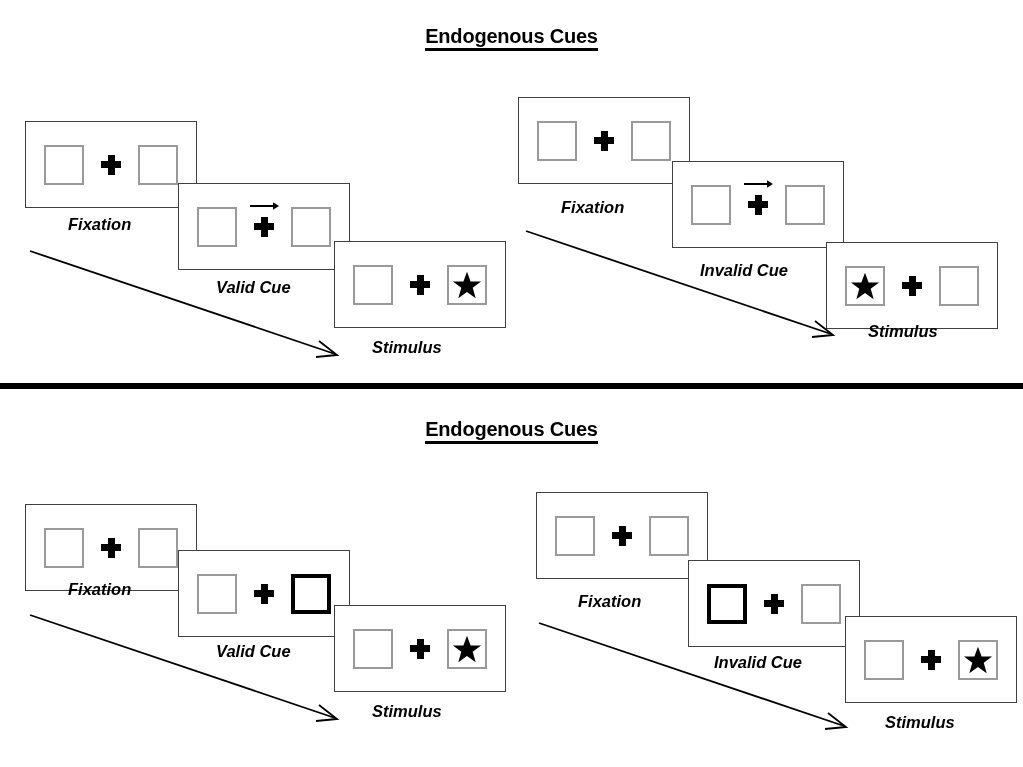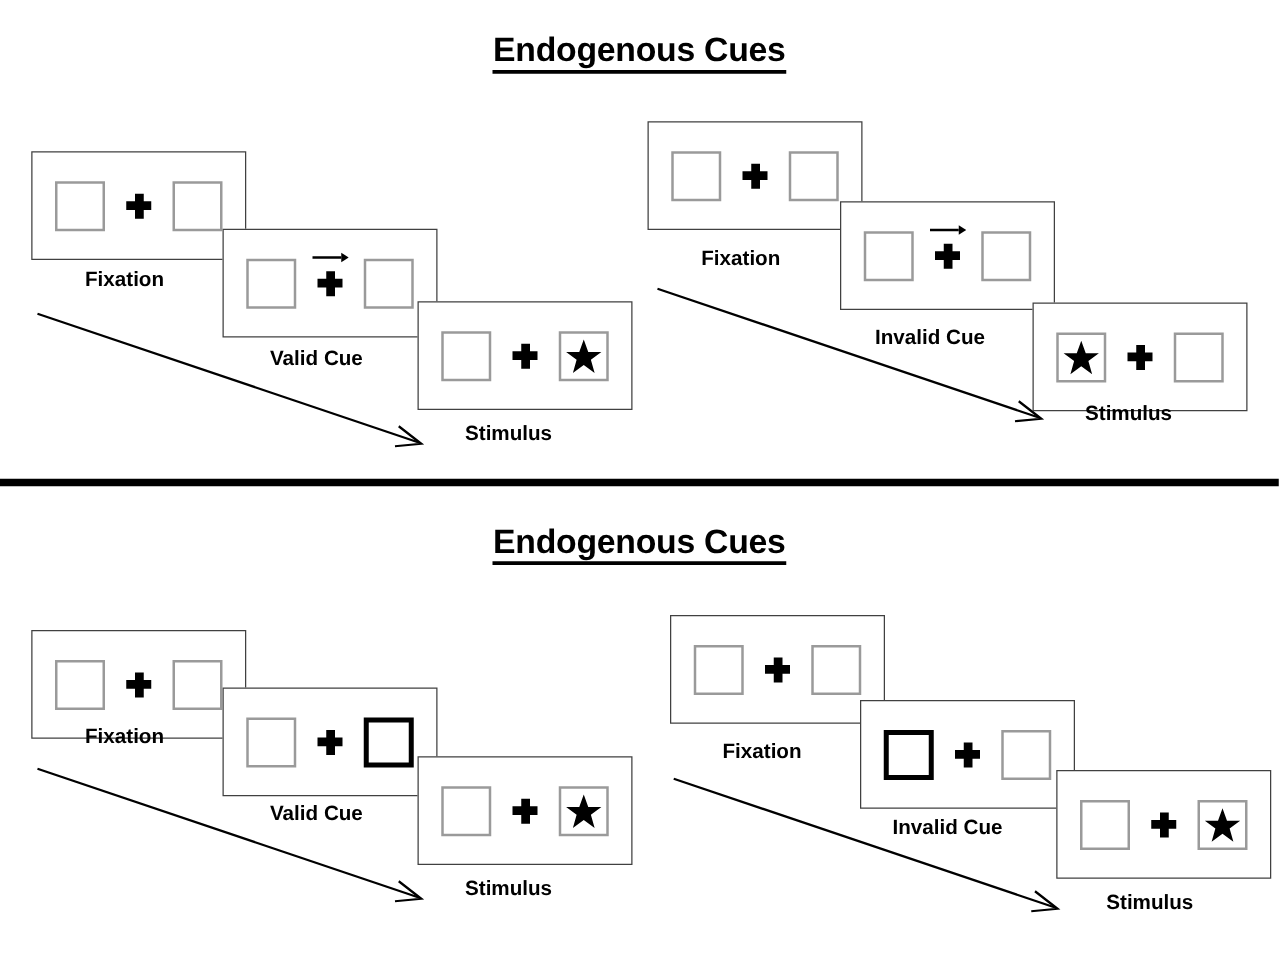--- a/index.html
+++ b/index.html
@@ -15,21 +15,21 @@
     font-family: "Liberation Sans", sans-serif;
     overflow: hidden;
   }
 
   
   .section-title {
     position: absolute;
     left: 0;
     width: 1023px;
     text-align: center;
-    font-size: 27px;
+    font-size: 20px;
     font-weight: bold;
     color: #000000;
     letter-spacing: -0.2px;
   }
   .section-title span {
     border-bottom: 3px solid #000000;
     padding-bottom: 1px;
   }
 
   
@@ -121,20 +121,21 @@
     display: block;
   }
 
   
   .caption {
     position: absolute;
     font-size: 16.5px;
     font-weight: bold;
     color: #000000;
     white-space: nowrap;
+    font-style: italic;
   }
 
   
   .flow-arrow {
     position: absolute;
     pointer-events: none;
   }
 </style>
 </head>
 <body>

